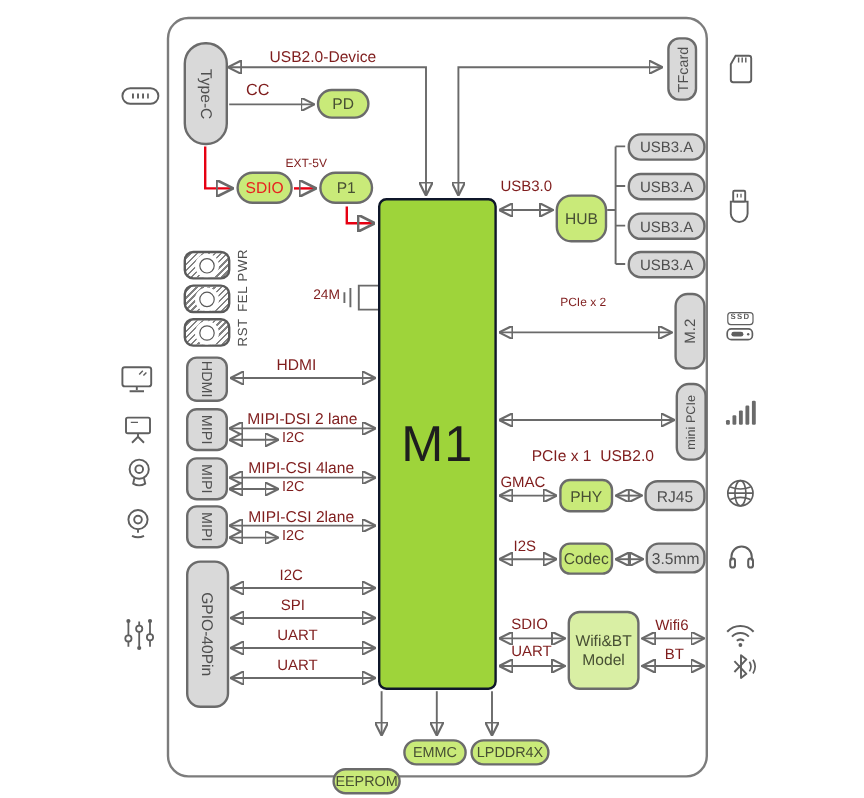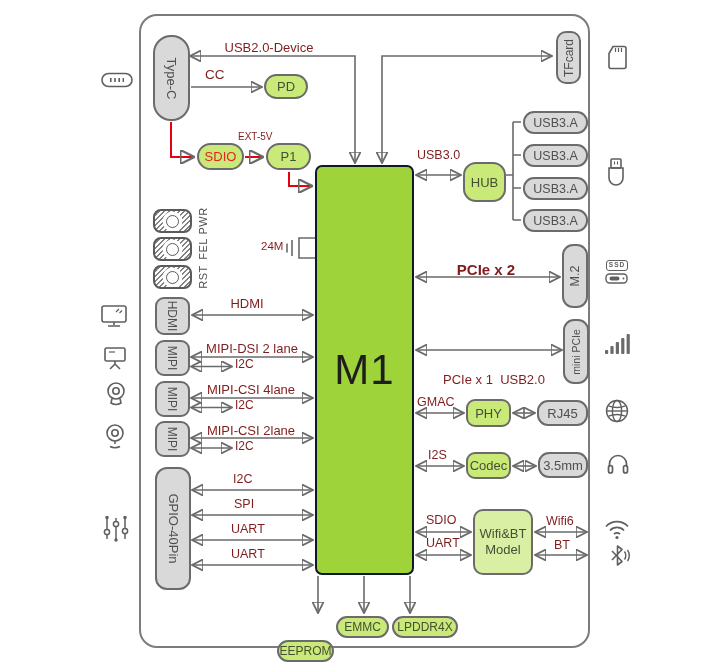--- a/index.html
+++ b/index.html
@@ -161,21 +161,21 @@
   <div class="box" style="left:523px;top:144px;width:65px;height:23px;border-radius:11px;font-size:12.5px;">
     <span>USB3.A</span>
     </div>
   <div class="box" style="left:523px;top:177px;width:65px;height:23px;border-radius:11px;font-size:12.5px;">
     <span>USB3.A</span>
     </div>
   <div class="box" style="left:523px;top:209px;width:65px;height:23px;border-radius:11px;font-size:12.5px;">
     <span>USB3.A</span>
     </div>
 
-  <div class="lbl c" style="left:486px;top:261px;font-size:15px;font-weight:bold;">PCIe x 2</div>
+  <div class="lbl c" style="left:486px;top:247px;font-size:10px;">PCIe x 2</div>
   <div class="box vu" style="left:562px;top:244px;width:26px;height:64px;border-radius:11px;font-size:12.5px;">
     <span>M.2</span>
     </div>
   <div class="lbl c" style="left:494px;top:332px;font-size:13px;margin-top:40px;">PCIe x 1  USB2.0</div>
   <div class="box vu" style="left:563px;top:319px;width:26px;height:65px;border-radius:11px;font-size:10.5px;">
     <span>mini PCIe</span>
     </div>
 
   <div class="lbl" style="left:417px;top:395px;">GMAC</div>
   <div class="box green" style="left:466px;top:399px;width:45px;height:28px;border-radius:9px;">

